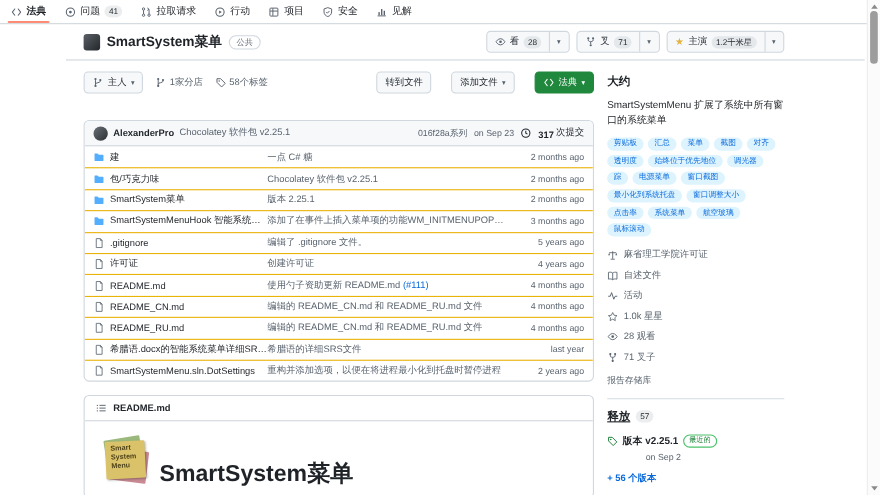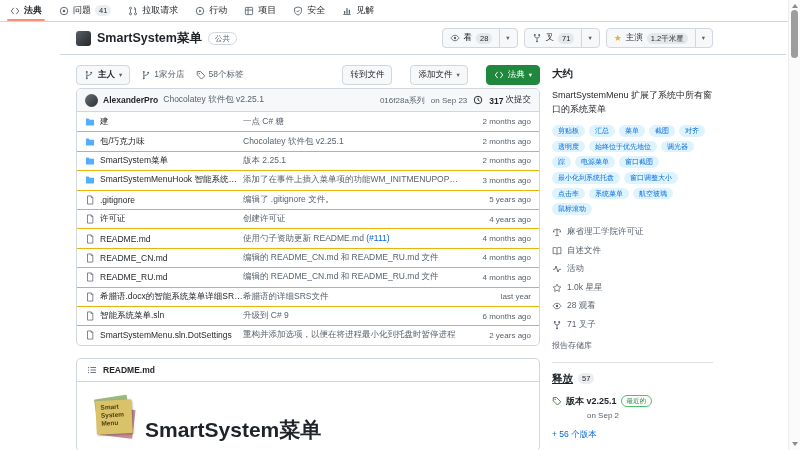--- a/index.html
+++ b/index.html
@@ -48,21 +48,21 @@
 
   
   .toolbar { display:flex; align-items:center; justify-content:space-between; }
   .tb-left { display:flex; align-items:center; gap:11px; }
   .meta-lnk { display:flex; align-items:center; gap:3px; color:#59636e; font-size:8.5px; }
   .tb-right { display:flex; gap:18px; }
   .btn-green { background:#1f883d; border-color:#1f883d; color:#fff; }
   .btn-green .ic, .btn-green .caret { color:#fff; }
 
   
-  .filebox { margin-top:3px; border:1px solid #d0d7de; border-radius:5px; overflow:hidden; }
+  .filebox { margin-top:24px; border:1px solid #d0d7de; border-radius:5px; overflow:hidden; }
   .commit-head { display:flex; align-items:center; justify-content:space-between; height:23px; background:#f6f8fa;
     padding:0 8px; font-size:8.5px; border-bottom:1px solid #d0d7de; }
   .ch-left { display:flex; align-items:center; gap:5px; min-width:0; }
   .avatar14 { width:13px; height:13px; border-radius:50%; background:linear-gradient(135deg,#6a7076,#2c3034); flex-shrink:0; }
   .ch-author { font-weight:bold; }
   .ch-msg { color:#59636e; white-space:nowrap; overflow:hidden; text-overflow:ellipsis; max-width:220px; }
   .ch-right { display:flex; align-items:center; gap:6px; color:#59636e; font-size:8px; }
   .ch-count { color:#1f2328; font-weight:bold; font-size:8.5px; }
   .ch-count-label { color:#1f2328; font-size:8.5px; }
   .file-row { display:flex; align-items:center; height:19.4px; padding:0 8px; font-size:8.5px; }
@@ -97,21 +97,21 @@
   .meta-item { display:flex; align-items:center; gap:5px; }
   .report-link { color:#59636e; font-size:8px; display:inline-block; margin-top:9px; }
   .side-divider { border-top:1px solid #d8dee4; margin:11px 0 9px; }
   .rel-title { display:flex; align-items:center; gap:5px; margin-bottom:9px; }
   .rel-title h3 { margin:0;text-decoration:underline; }
   .rel-item { display:flex; align-items:center; gap:4px; font-size:9px; }
   .rel-item .ic { color:#1a7f37; }
   .rel-name { font-weight:bold; }
   .latest-pill { border:1px solid #4ac26b; color:#1a7f37; border-radius:999px; font-size:6.5px; padding:1px 5px; line-height:1.2; }
   .rel-date { color:#59636e; font-size:8px; margin:3px 0 0 15px;padding-left:20px; }
-  .rel-more { display:inline-block; color:#0969da; font-size:8.5px; margin-top:9px; }
+  .rel-more { display:inline-block; color:#0969da; font-size:8.5px; margin-top:9px;font-weight:bold; }
 </style>
 </head>
 <body>
 
 <nav class="topnav">
   <a class="nav-item active">
     <span class="ic">
         <svg viewBox="0 0 16 16">
           <path d="M5.5 3.5 2 8l3.5 4.5M10.5 3.5 14 8l-3.5 4.5" fill="none" stroke="currentColor" stroke-width="1.5" stroke-linecap="round" stroke-linejoin="round"></path>
         </svg>
@@ -234,21 +234,21 @@
         <div class="tb-left">
           <a class="btn">
             <span class="ic">
                 <svg viewBox="0 0 16 16">
                   <circle cx="4.5" cy="3" r="1.6" fill="currentColor"></circle>
                   <circle cx="4.5" cy="13" r="1.6" fill="currentColor"></circle>
                   <circle cx="11.5" cy="4.5" r="1.6" fill="currentColor"></circle>
                   <path d="M4.5 4.5v7M11.5 6c0 3-7 1.5-7 4.5" fill="none" stroke="currentColor" stroke-width="1.4"></path>
                 </svg>
               </span>
-            <span style="font-weight:bold">主人</span>
+            <span style="font-weight:normal">主人</span>
             <span class="caret"></span>
           </a>
           <a class="meta-lnk">
             <span class="ic">
                 <svg viewBox="0 0 16 16">
                   <circle cx="4.5" cy="3" r="1.6" fill="currentColor"></circle>
                   <circle cx="4.5" cy="13" r="1.6" fill="currentColor"></circle>
                   <circle cx="11.5" cy="4.5" r="1.6" fill="currentColor"></circle>
                   <path d="M4.5 4.5v7M11.5 6c0 3-7 1.5-7 4.5" fill="none" stroke="currentColor" stroke-width="1.4"></path>
                 </svg>
@@ -477,37 +477,20 @@
               </span>
               <a class="fname">希腊语.docx的智能系统菜单详细SRS...</a>
             </div>
             <div class="cell-desc">
               <a>希腊语的详细SRS文件</a>
               
             </div>
             <div class="cell-date">last year</div>
           </div>
 
-          <div class="file-row">
-            <div class="cell-name">
-
-              <span class="ic ic-file">
-                <svg viewBox="0 0 16 16">
-                  <path d="M4 1.5h6l2.5 2.5v10.5H4z" fill="none" stroke="currentColor" stroke-width="1.3"></path>
-                  <path d="M10 1.5V4h2.5" fill="none" stroke="currentColor" stroke-width="1.3"></path>
-                </svg>
-              </span>
-              <a class="fname">智能系统菜单.sln</a>
-            </div>
-            <div class="cell-desc">
-              <a>升级到 C# 9</a>
-              
-            </div>
-            <div class="cell-date">6 months ago</div>
-          </div>
 
           <div class="file-row">
             <div class="cell-name">
 
               <span class="ic ic-file">
                 <svg viewBox="0 0 16 16">
                   <path d="M4 1.5h6l2.5 2.5v10.5H4z" fill="none" stroke="currentColor" stroke-width="1.3"></path>
                   <path d="M10 1.5V4h2.5" fill="none" stroke="currentColor" stroke-width="1.3"></path>
                 </svg>
               </span>

